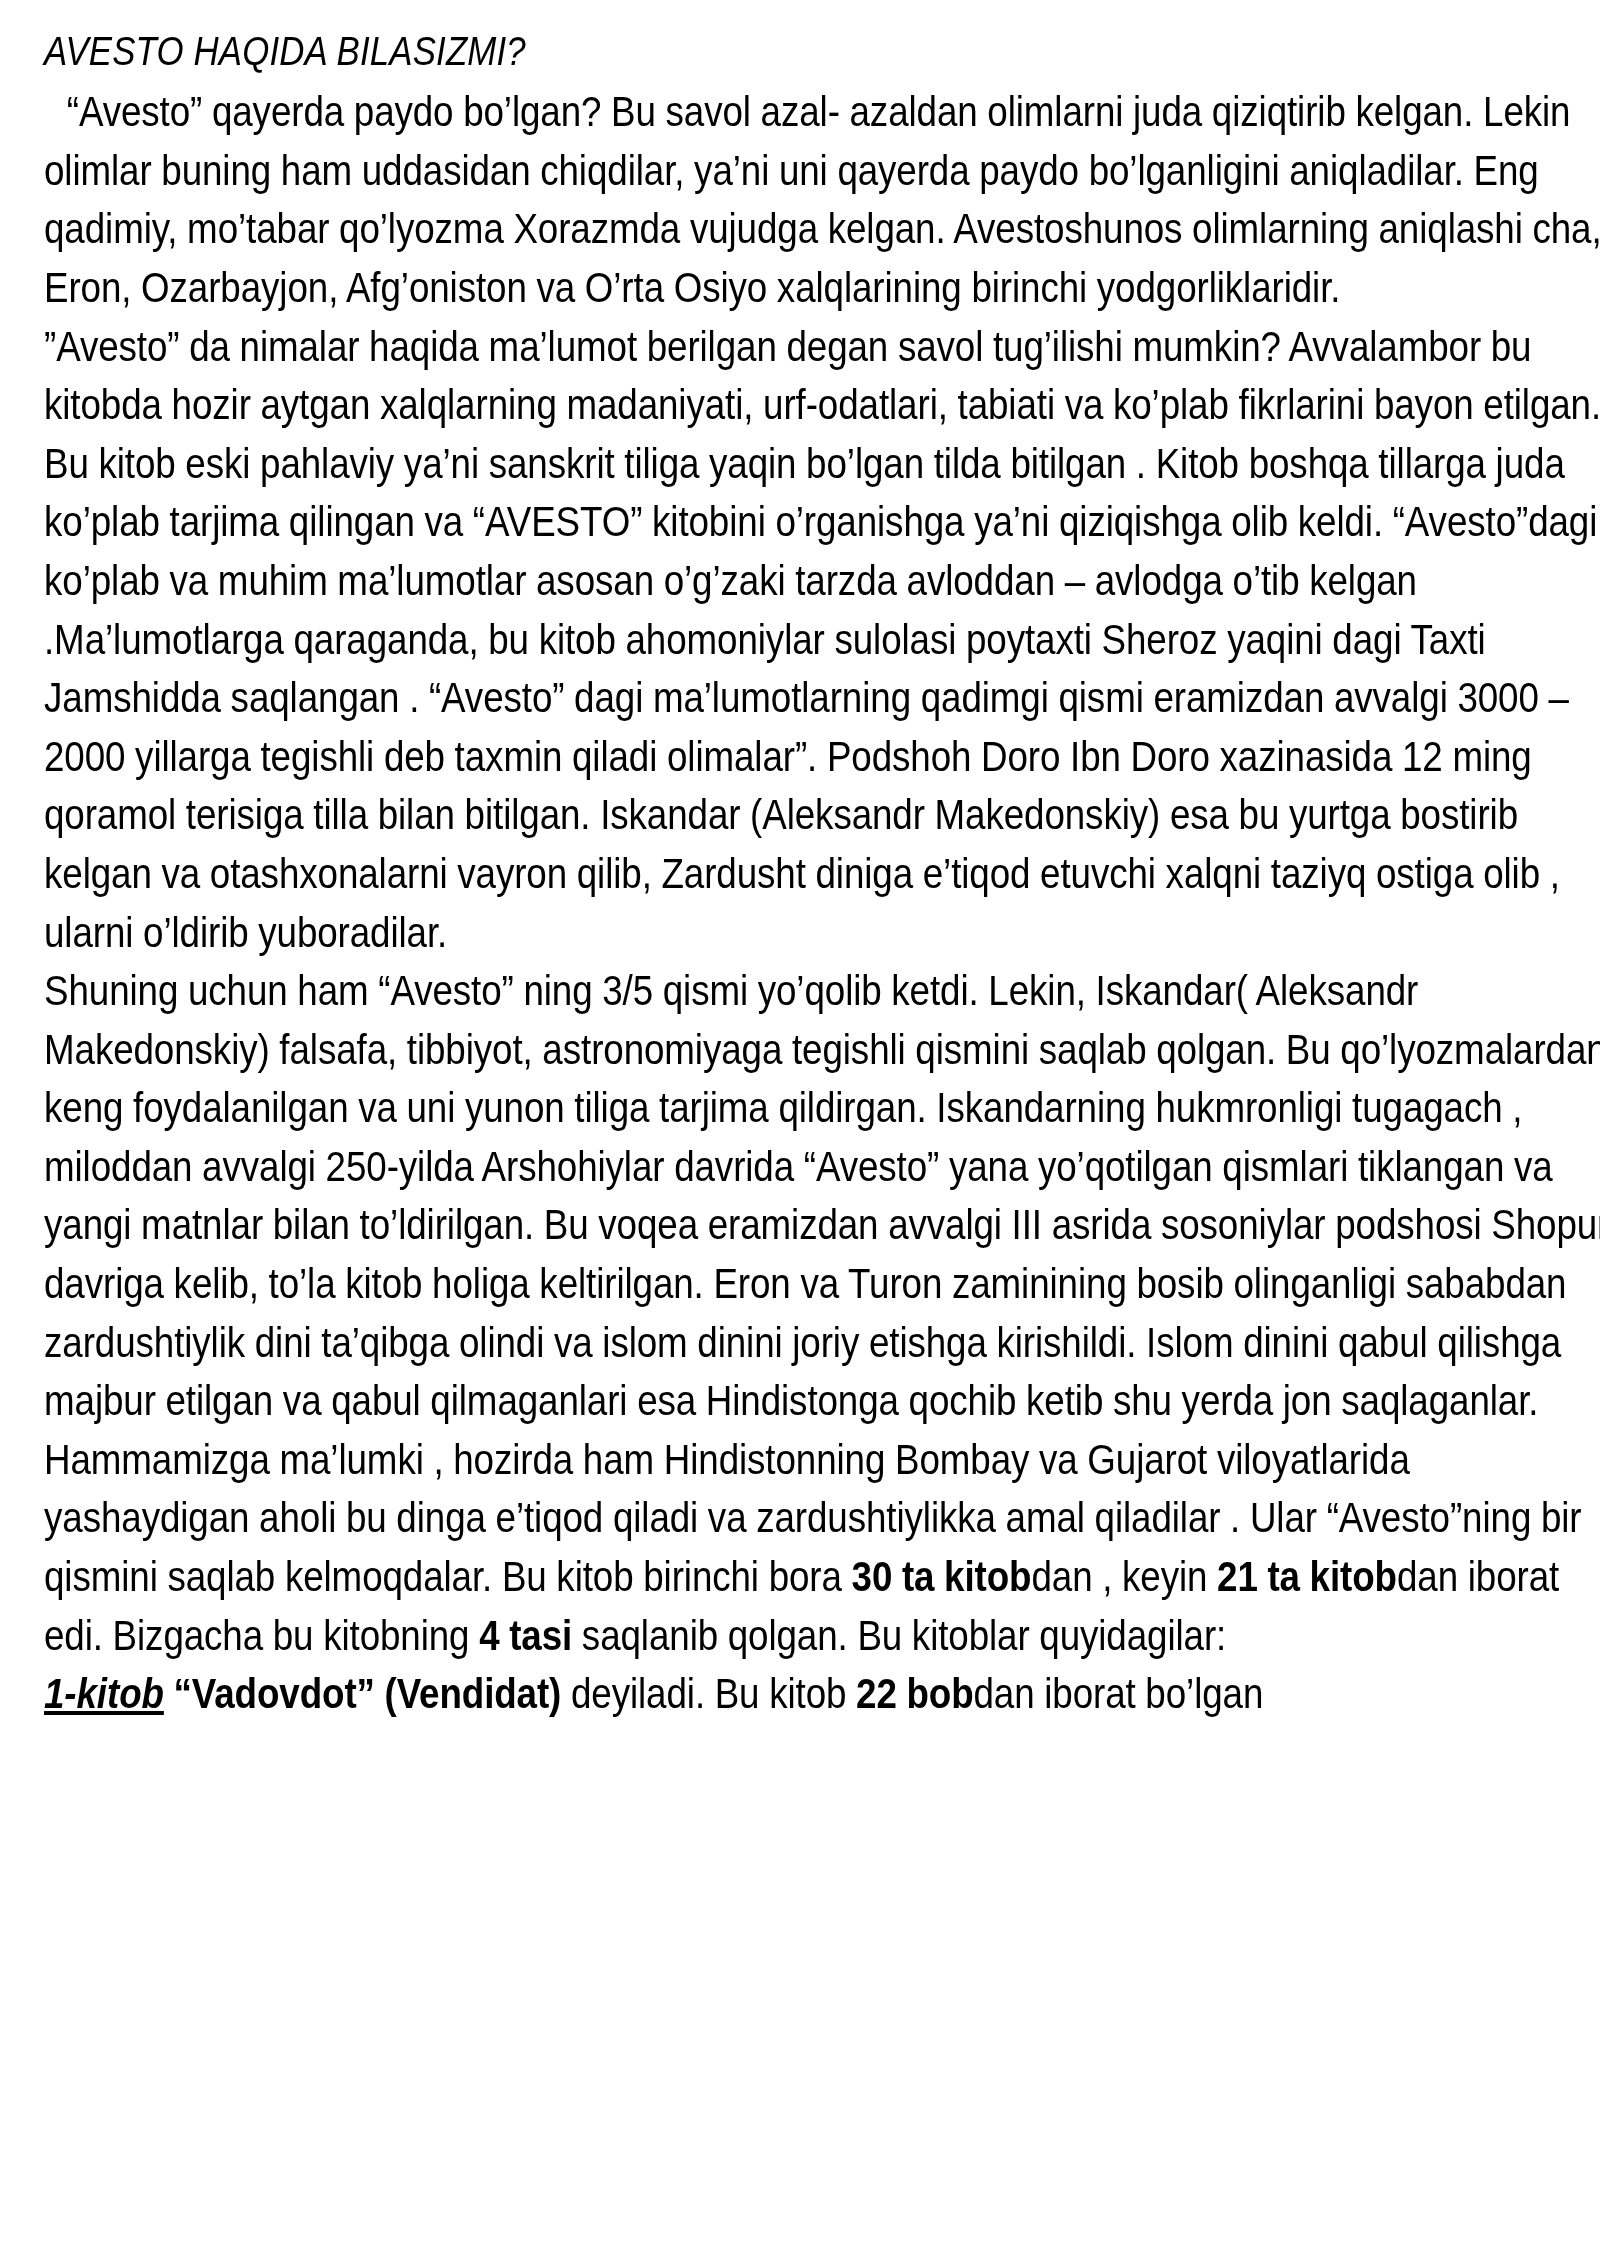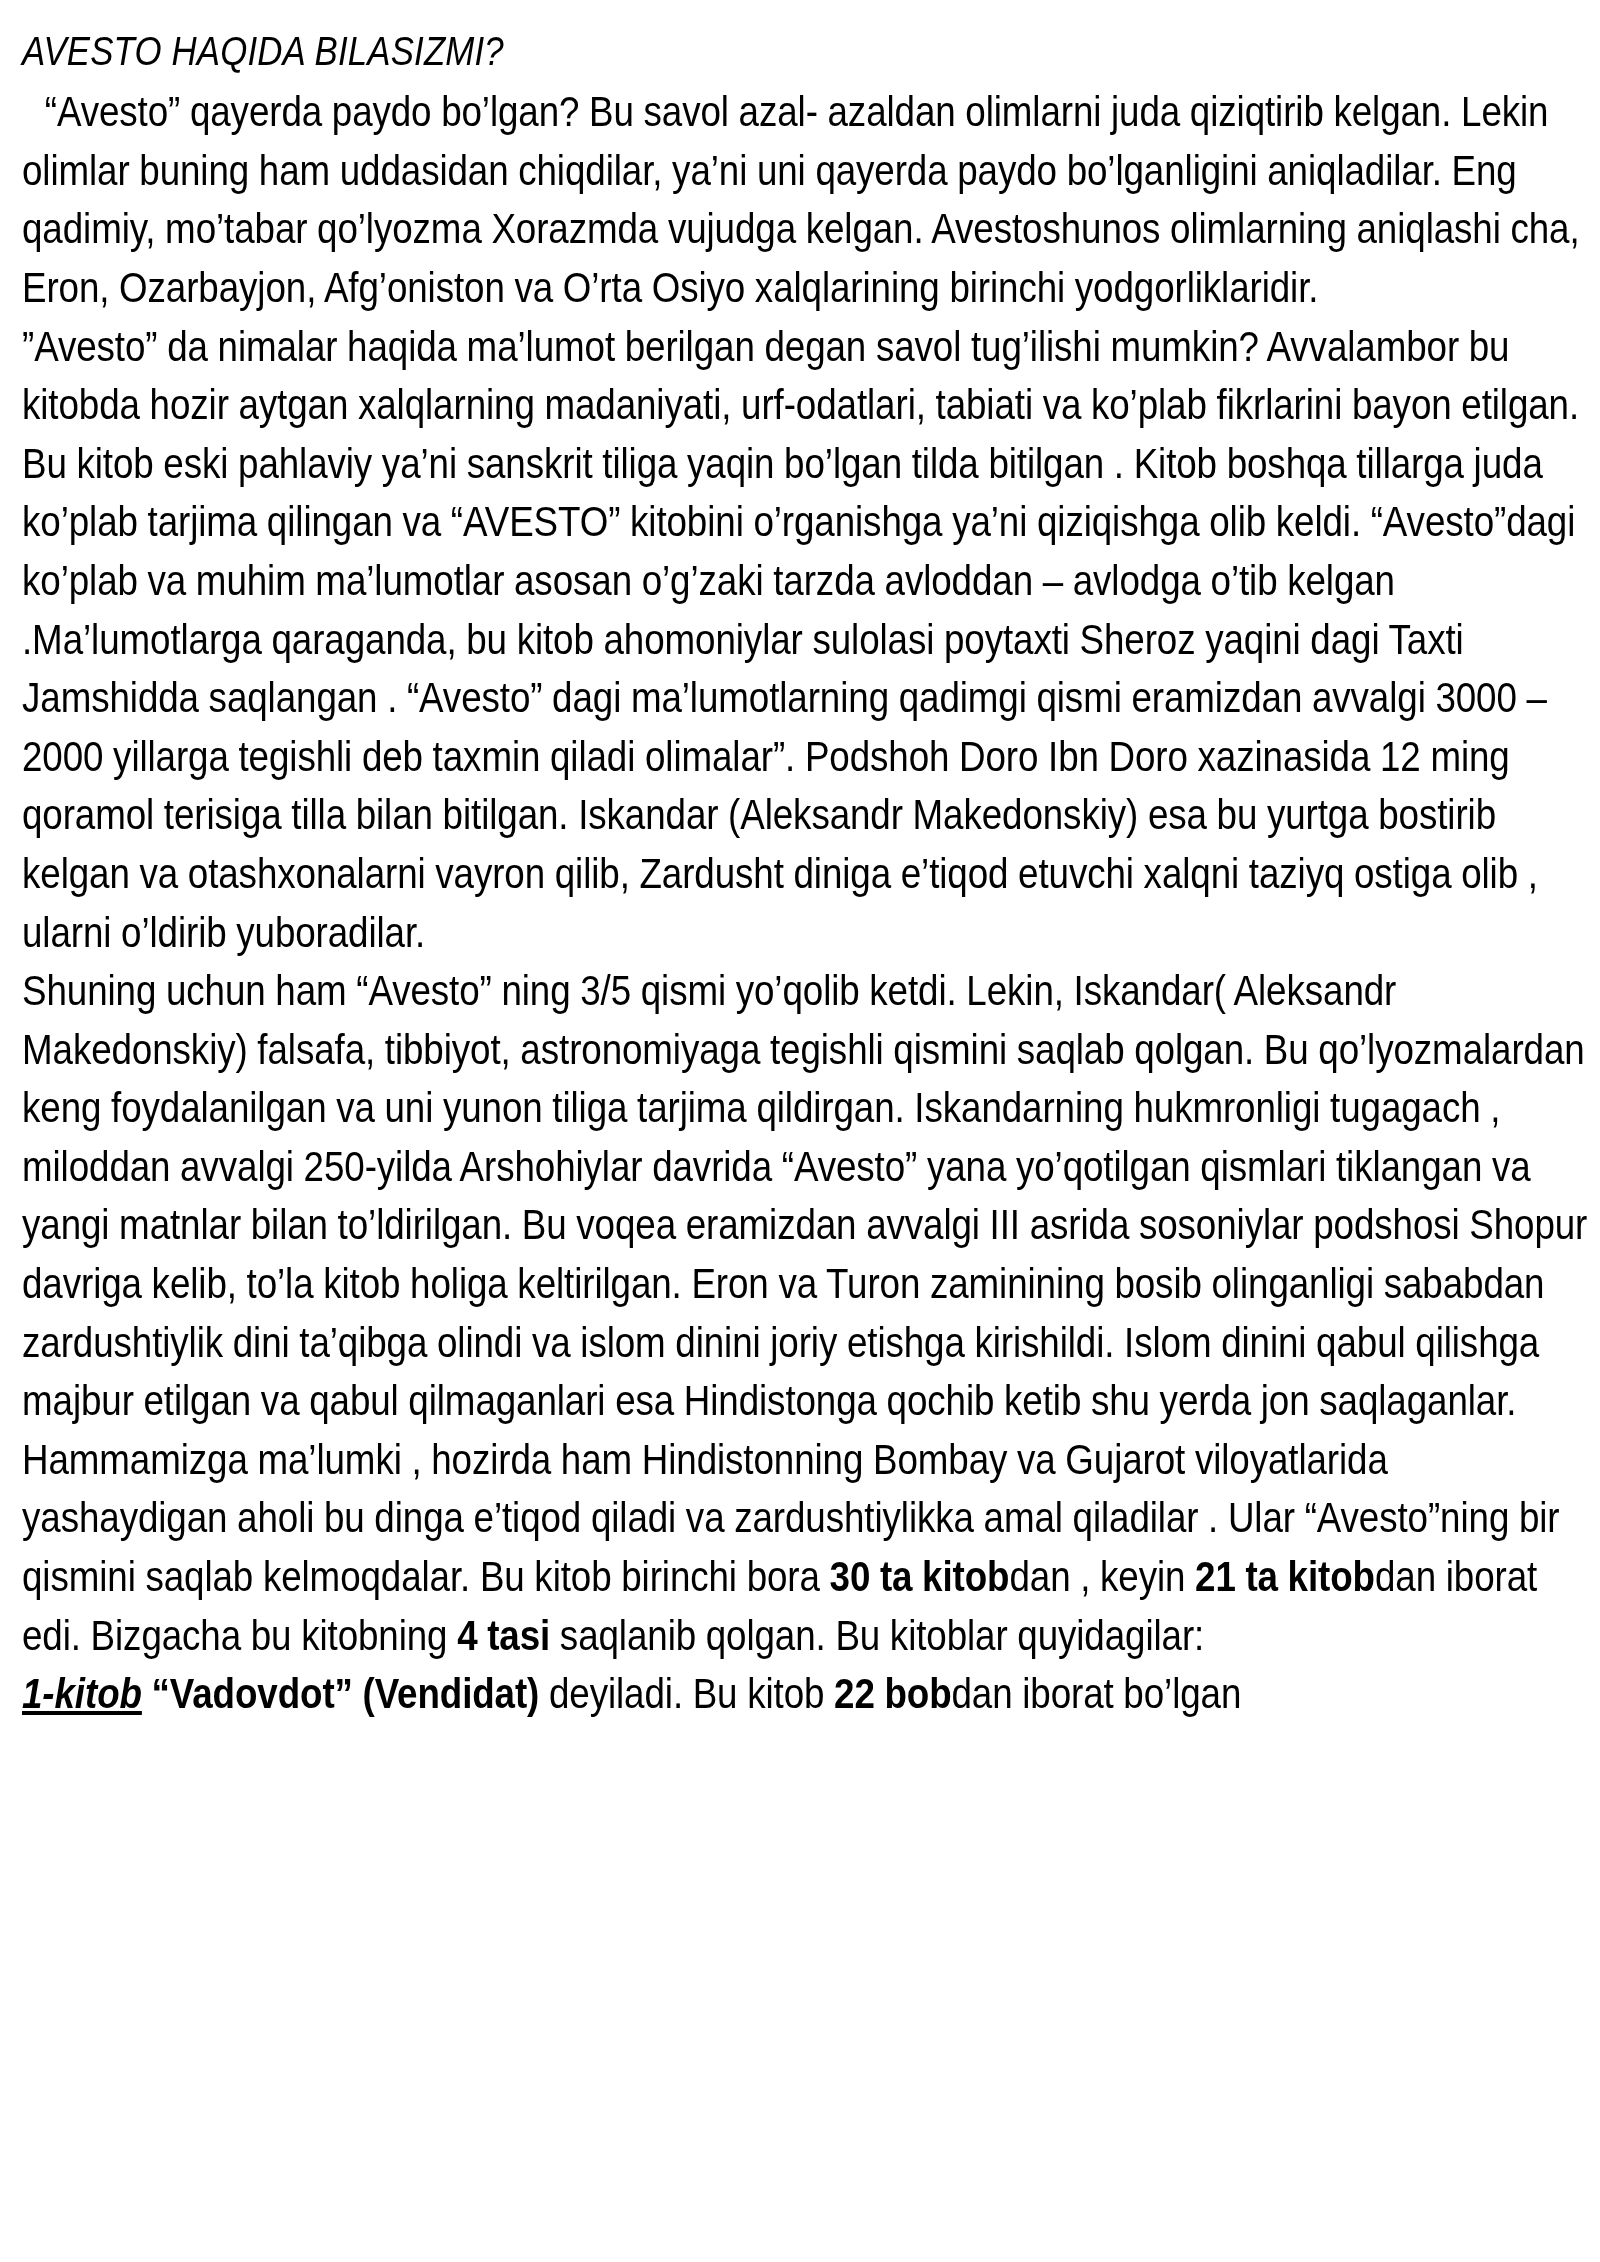--- a/index.html
+++ b/index.html
@@ -14,21 +14,21 @@
     overflow: hidden;
     font-family: "Liberation Sans", "DejaVu Sans", sans-serif;
     color: #000000;
     -webkit-font-smoothing: antialiased;
   }
   .page {
     box-sizing: border-box;
     width: 1600px;
     height: 2262px;
     background: #ffffff;
-    padding: 26px 28px 0 22px;
+    padding: 26px 28px 0 44px;
   }
   .doc-title {
     font-style: italic;
     font-weight: 400;
     font-size: 40px;
     line-height: 1.28;
     letter-spacing: 0.2px;
     margin: 0 0 6px 0;
     transform: scaleX(0.87);
     transform-origin: left center;

